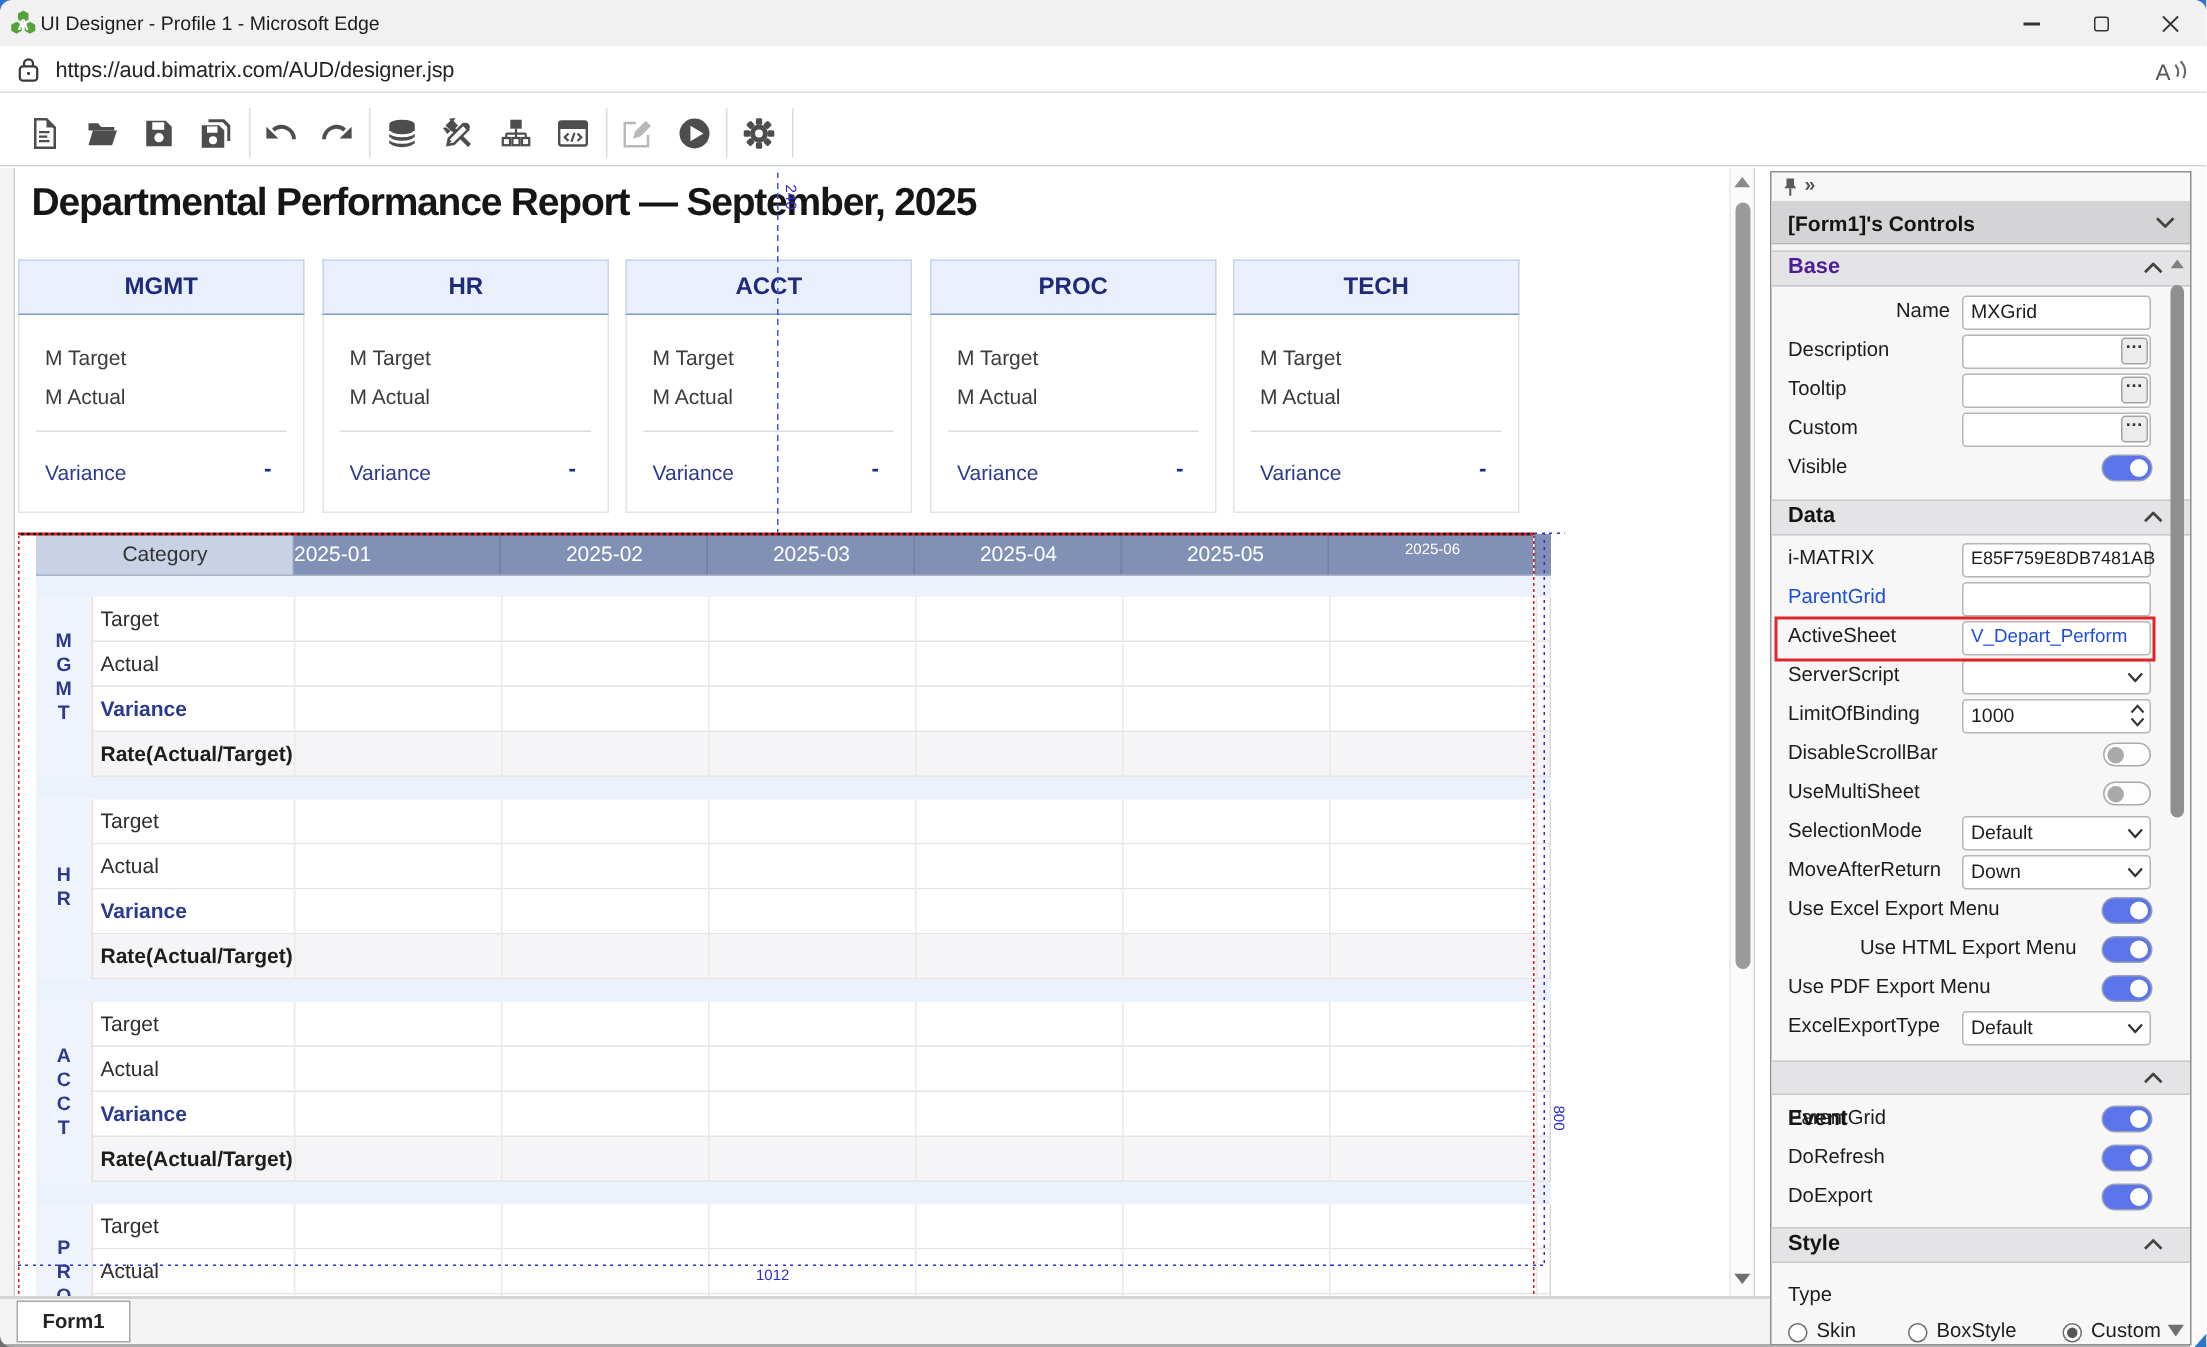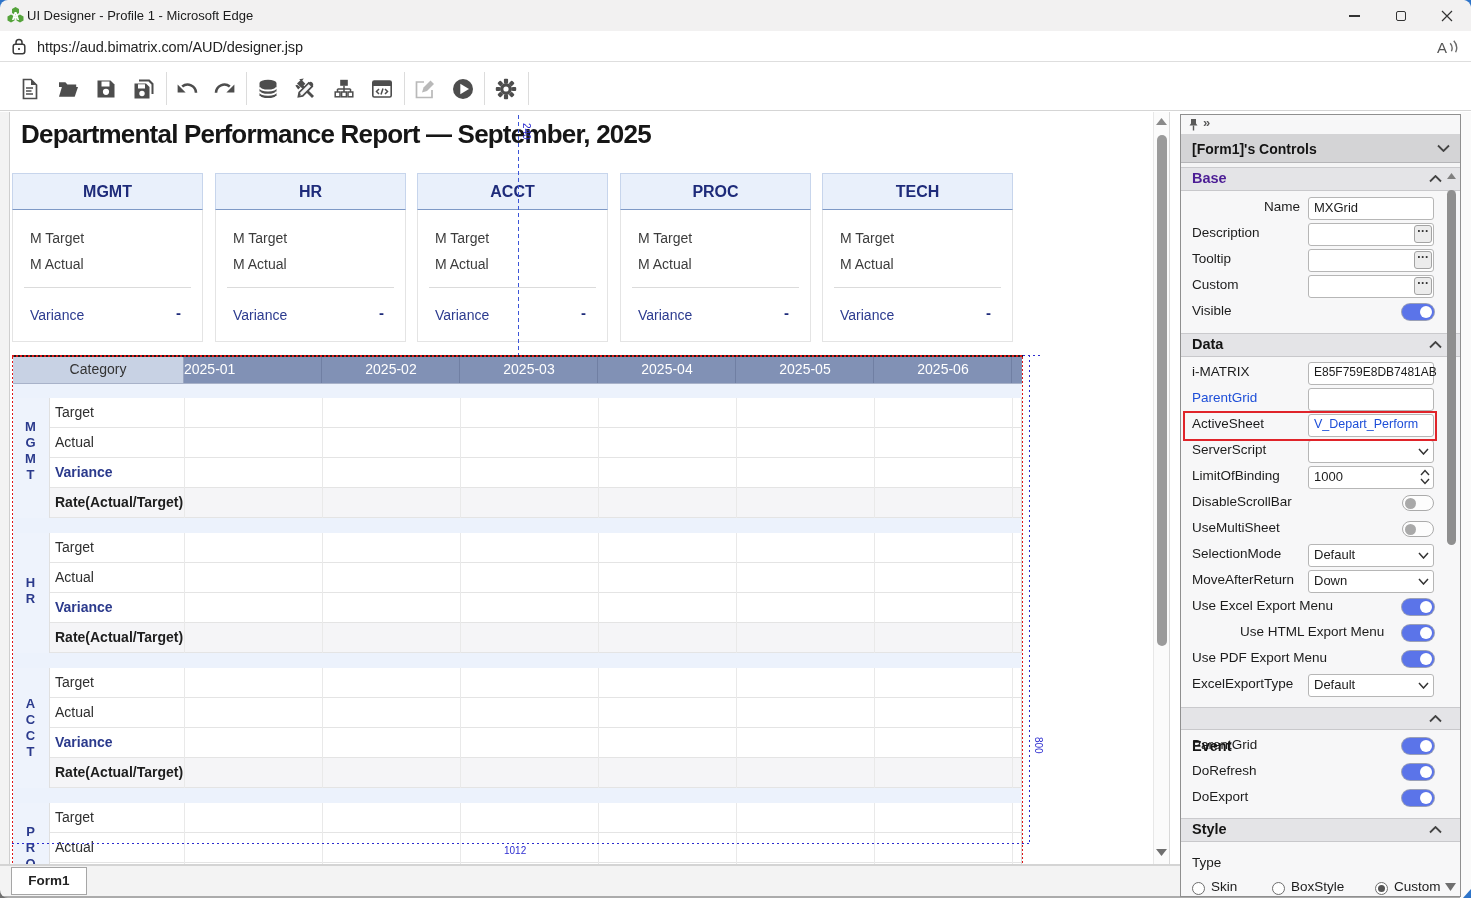--- a/index.html
+++ b/index.html
@@ -163,35 +163,35 @@
 <div class="a tt" style="left:638px;top:307px;font-size:14px;color:#2c3b8f;">Variance</div>
 <div class="a tt" style="left:784px;top:304px;font-size:15px;font-weight:bold;color:#1e2b7a;">-</div>
 <div class="a" style="left:822px;top:173px;width:191px;height:37px;background:#e9f0fb;border:1px solid #c7d5ec;border-bottom:1px solid #7e99c6;"></div>
 <div class="a tt" style="left:822px;top:183px;width:191px;text-align:center;font-size:16px;font-weight:bold;color:#1e2b7a;">TECH</div>
 <div class="a" style="left:822px;top:210px;width:191px;height:132px;background:#fff;border:1px solid #e4e4e4;border-top:none;"></div>
 <div class="a tt" style="left:840px;top:230px;font-size:14px;color:#3c3c3c;">M Target</div>
 <div class="a tt" style="left:840px;top:256px;font-size:14px;color:#3c3c3c;">M Actual</div>
 <div class="a" style="left:834px;top:287px;width:167px;height:1px;background:#dbdbdb;"></div>
 <div class="a tt" style="left:840px;top:307px;font-size:14px;color:#2c3b8f;">Variance</div>
 <div class="a tt" style="left:986px;top:304px;font-size:15px;font-weight:bold;color:#1e2b7a;">-</div>
-<div class="a" style="left:0;top:112px;width:1029px;height:752px;overflow:hidden;">
+<div class="a" style="left:12px;top:112px;width:1029px;height:752px;overflow:hidden;">
 <div class="a" style="left:12px;top:244px;width:172px;height:28px;background:#c8d2e4;border-right:1px solid #9aa6c0;"></div>
 <div class="a tt" style="left:12px;top:249px;width:172px;text-align:center;font-size:14px;color:#333;">Category</div>
 <div class="a" style="left:184px;top:244px;width:138px;height:28px;background:#8191b5;border-right:1px solid #707fa3;"></div>
 <div class="a tt" style="left:184px;top:249px;width:138px;text-align:left;font-size:14px;color:#fff;">2025-01</div>
 <div class="a" style="left:322px;top:244px;width:138px;height:28px;background:#8191b5;border-right:1px solid #707fa3;"></div>
 <div class="a tt" style="left:322px;top:249px;width:138px;text-align:center;font-size:14px;color:#fff;">2025-02</div>
 <div class="a" style="left:460px;top:244px;width:138px;height:28px;background:#8191b5;border-right:1px solid #707fa3;"></div>
 <div class="a tt" style="left:460px;top:249px;width:138px;text-align:center;font-size:14px;color:#fff;">2025-03</div>
 <div class="a" style="left:598px;top:244px;width:138px;height:28px;background:#8191b5;border-right:1px solid #707fa3;"></div>
 <div class="a tt" style="left:598px;top:249px;width:138px;text-align:center;font-size:14px;color:#fff;">2025-04</div>
 <div class="a" style="left:736px;top:244px;width:138px;height:28px;background:#8191b5;border-right:1px solid #707fa3;"></div>
 <div class="a tt" style="left:736px;top:249px;width:138px;text-align:center;font-size:14px;color:#fff;">2025-05</div>
 <div class="a" style="left:874px;top:244px;width:138px;height:28px;background:#8191b5;border-right:1px solid #707fa3;"></div>
-<div class="a tt" style="left:874px;top:249px;width:138px;text-align:center;font-size:14px;color:#fff;">2025-06</div>
+<div class="a tt" style="left:874px;top:249px;width:138px;text-align:center;font-size:10px;color:#fff;">2025-06</div>
 <div class="a" style="left:1012px;top:244px;width:10px;height:28px;background:#8191b5;"></div>
 <div class="a" style="left:12px;top:271px;width:1010px;height:1px;background:#a8b2c9;"></div>
 <div class="a" style="left:12px;top:272px;width:1010px;height:14px;background:#ecf2fc;"></div>
 <div class="a" style="left:12px;top:286px;width:37px;height:120px;background:#eef3fc;"></div>
 <div class="a tt" style="left:12px;top:307px;width:37px;text-align:center;font-size:13px;font-weight:bold;color:#2b3a8c;line-height:16px;">M<br>G<br>M<br>T</div>
 <div class="a" style="left:49px;top:286px;width:973px;height:30px;background:#fff;border-bottom:1px solid #e4e4e4;"></div>
 <div class="a tt" style="left:55px;top:292px;font-size:14px;color:#2e2e2e;">Target</div>
 <div class="a" style="left:49px;top:316px;width:973px;height:30px;background:#fff;border-bottom:1px solid #e4e4e4;"></div>
 <div class="a tt" style="left:55px;top:322px;font-size:14px;color:#2e2e2e;">Actual</div>
 <div class="a" style="left:49px;top:346px;width:973px;height:30px;background:#fff;border-bottom:1px solid #e4e4e4;"></div>

